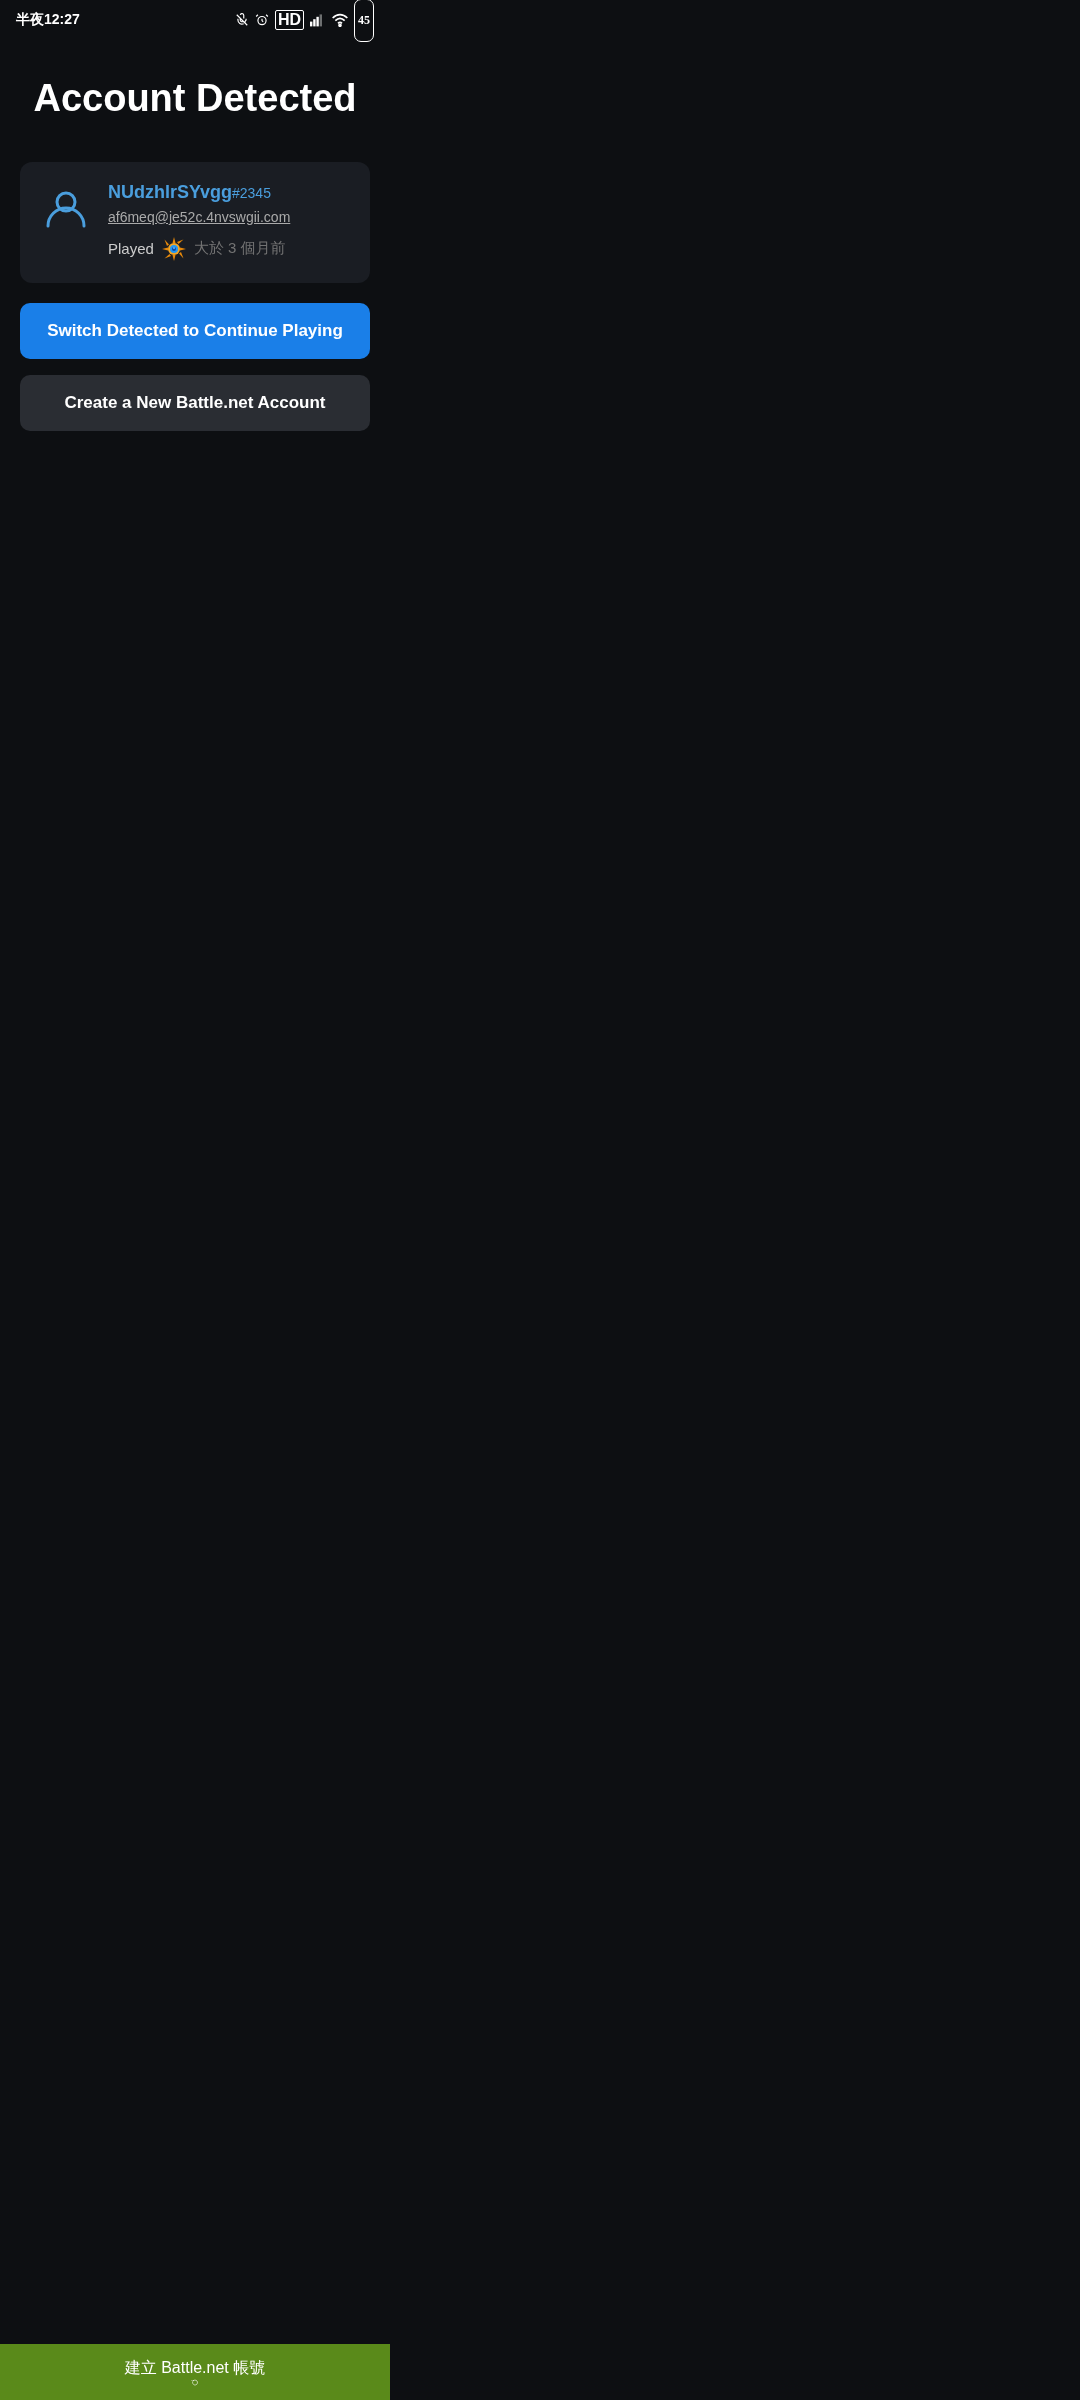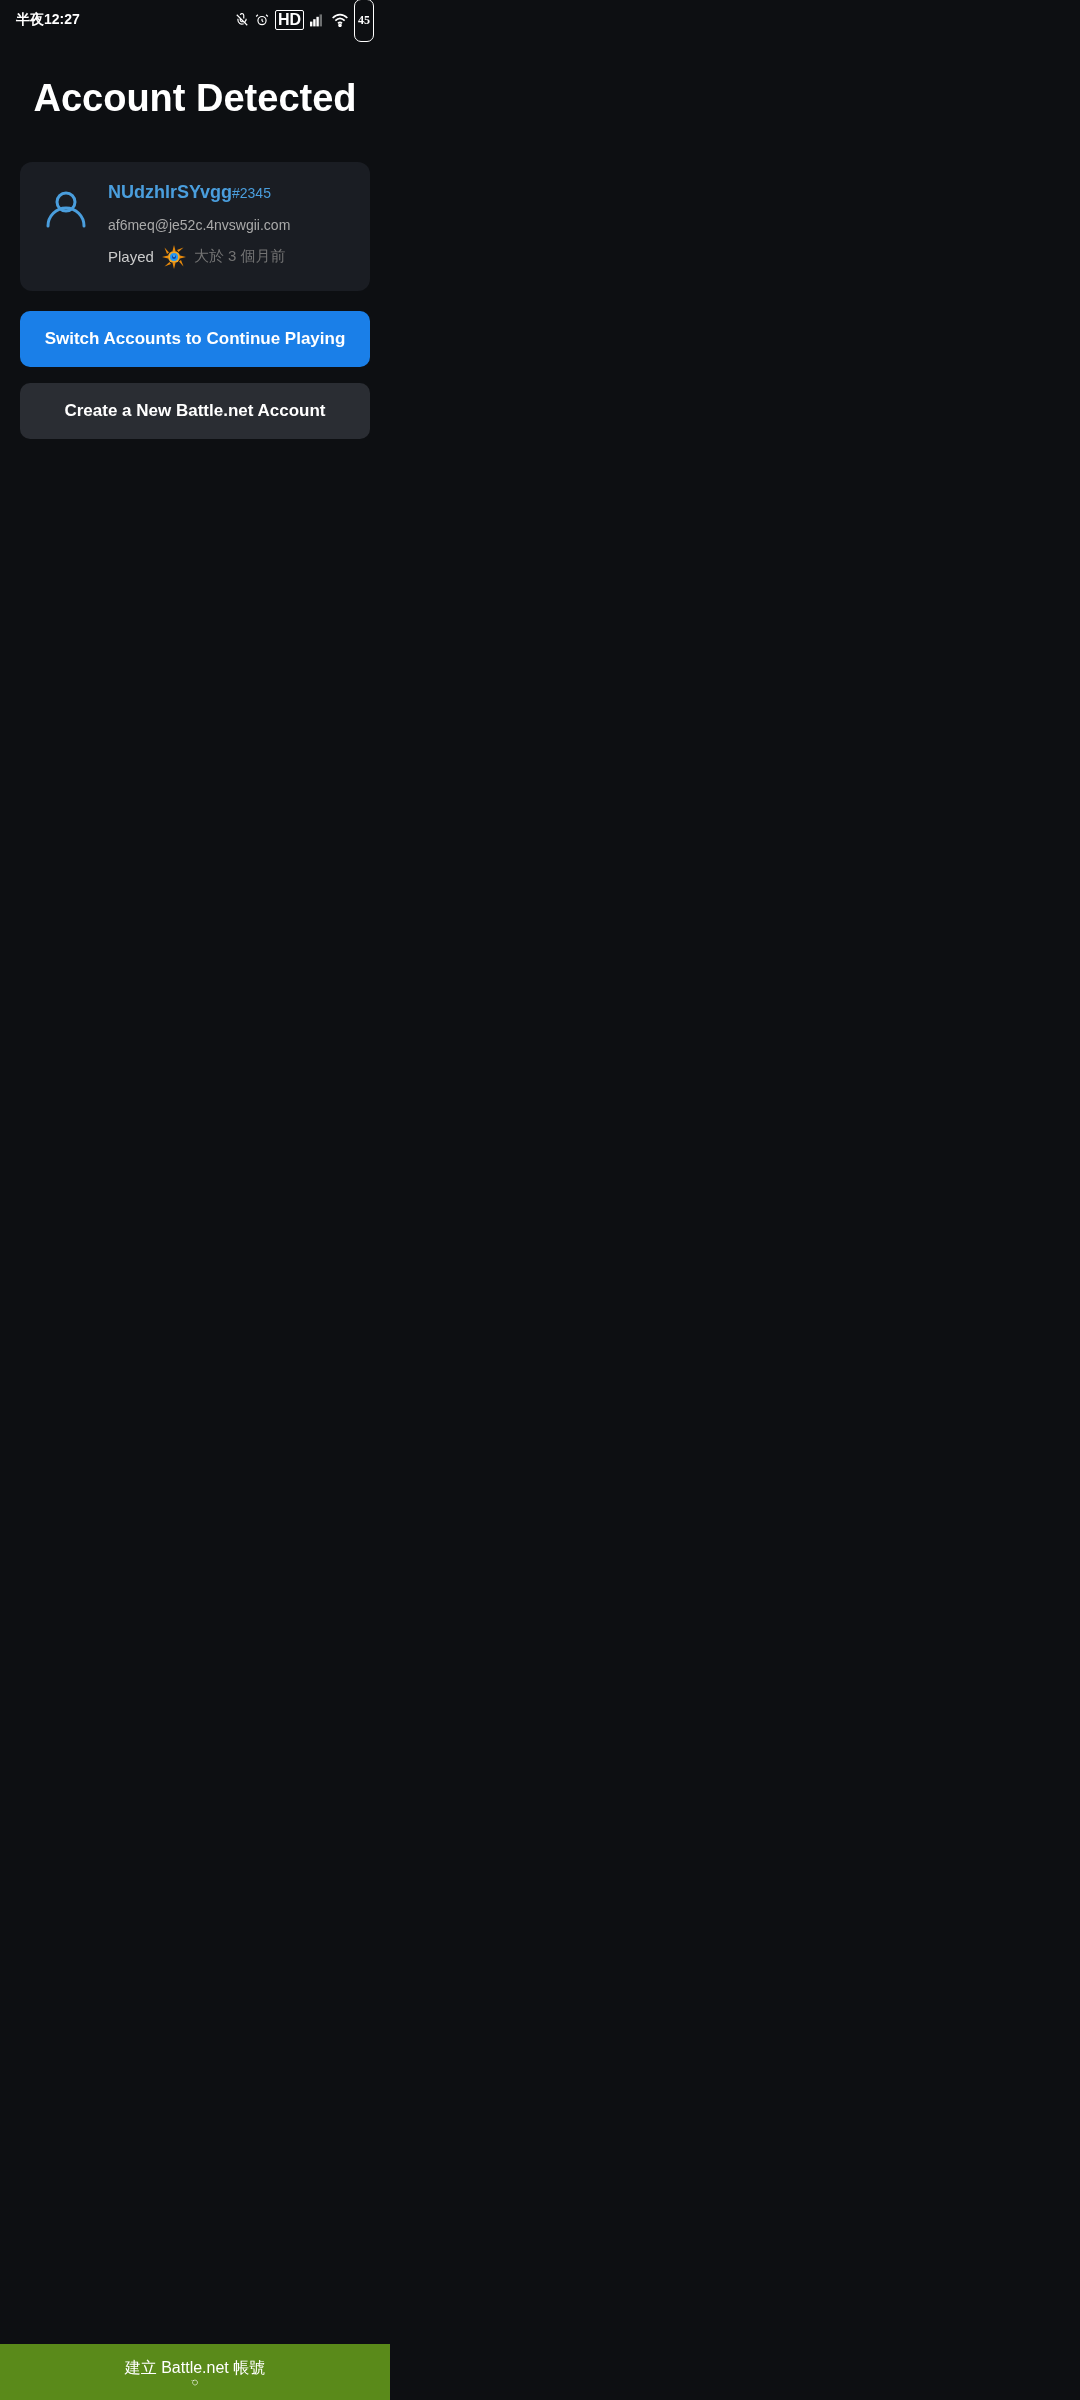--- a/index.html
+++ b/index.html
@@ -118,21 +118,22 @@
 
     .account-tag {
       font-size: 14px;
       font-weight: 400;
       color: #4a9edd;
     }
 
     .account-email {
       font-size: 14px;
       color: #aaaaaa;
-      margin-top: 10px;
+      margin-top: 2px;
+      text-decoration: underline;
     }
 
     .account-played-row {
       display: flex;
       align-items: center;
       gap: 6px;
       margin-top: 6px;
     }
 
     .played-text {
@@ -283,21 +284,21 @@
 
           <circle cx="14" cy="14" r="4" fill="#2196f3"></circle>
           <circle cx="14" cy="14" r="2" fill="#0d47a1"></circle>
           <circle cx="14" cy="13" r="1" fill="#64b5f6"></circle>
         </svg>
         <span class="played-time">大於 3 個月前</span>
       </div>
     </div>
   </div>
 
-  <button class="btn-switch">Switch Accounts to Continue Playing</button>
+  <button class="btn-switch">Switch Detected to Continue Playing</button>
 
   <button class="btn-create">Create a New Battle.net Account</button>
 
 </div>
 
 <div class="bottom-bar">
   <span class="bottom-bar-text">建立 Battle.net 帳號</span>
 
   <svg class="refresh-icon" viewBox="0 0 28 28" fill="none" stroke="white" stroke-width="2.5" stroke-linecap="round" stroke-linejoin="round">
     <path d="M4 14a10 10 0 1 0 1.8-5.7"></path>

